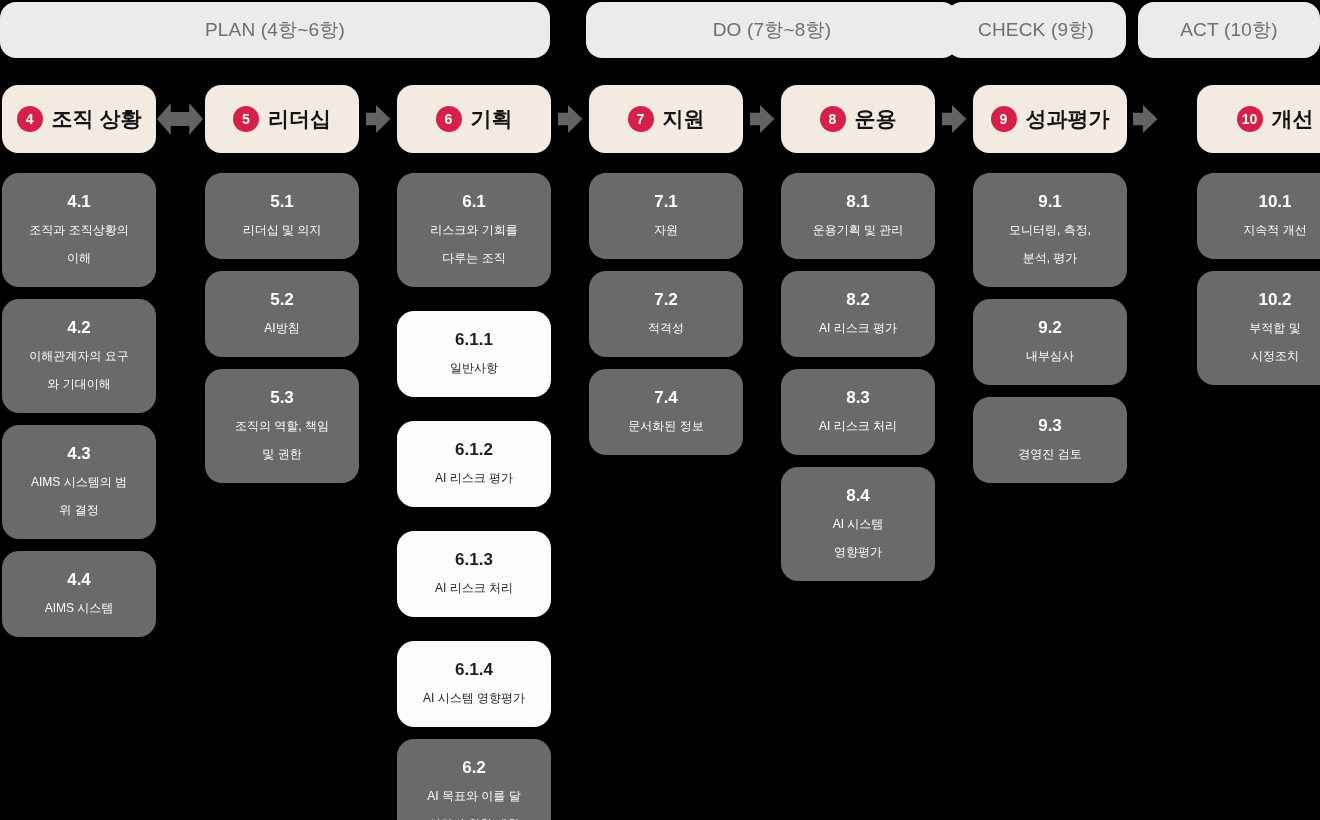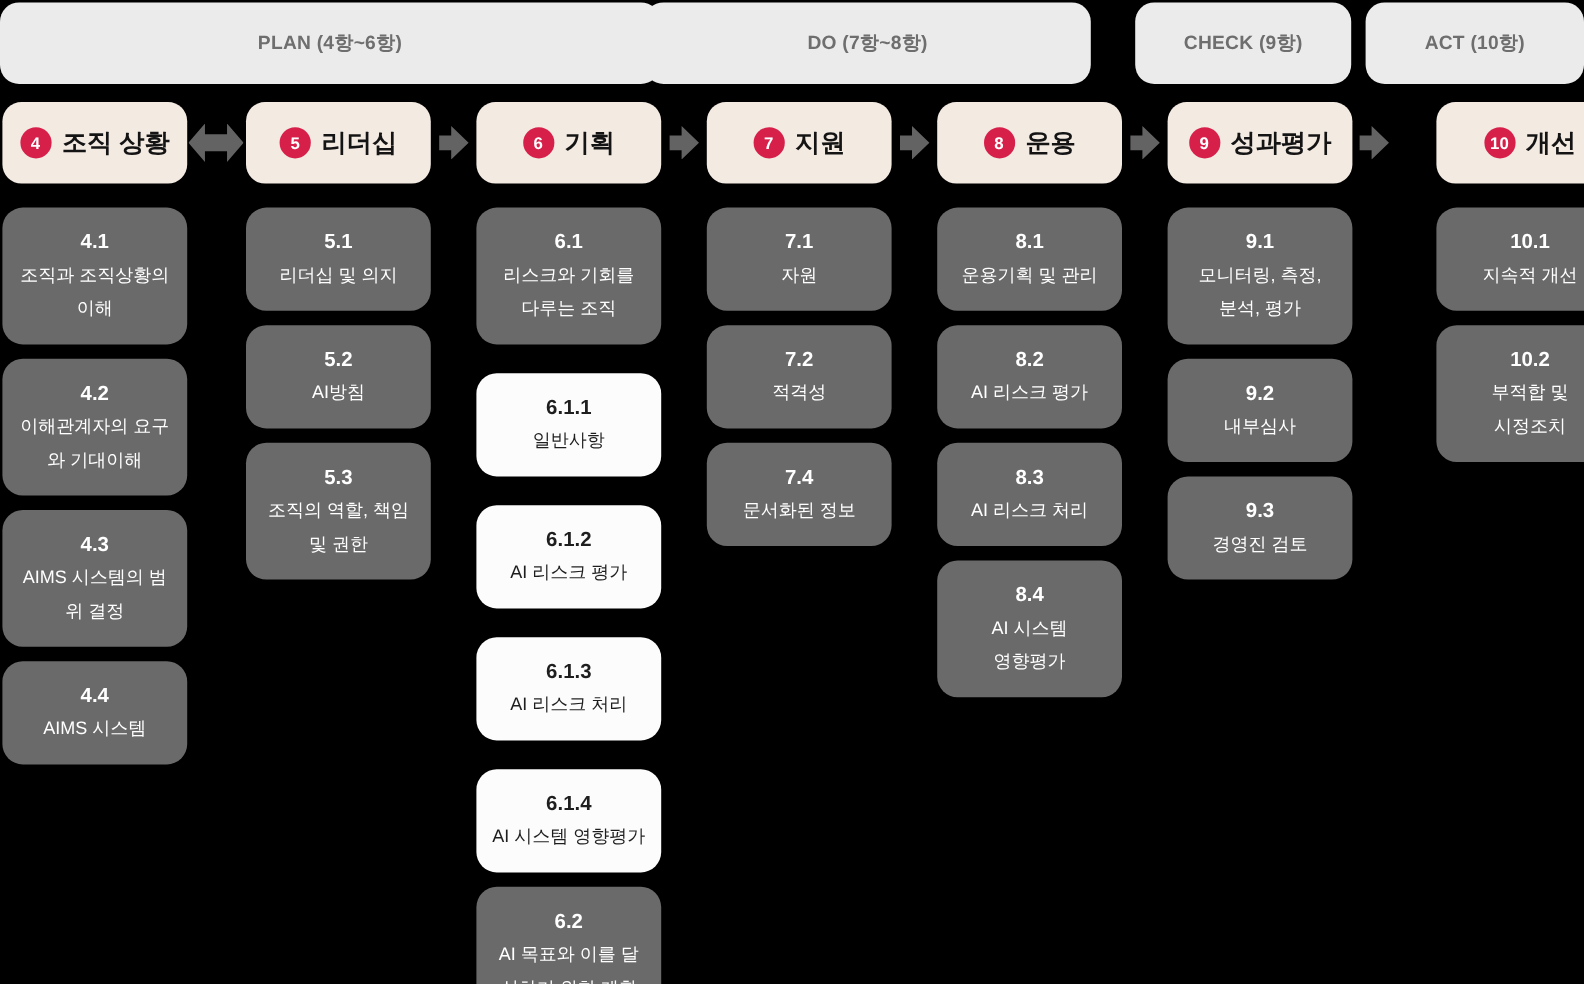--- a/index.html
+++ b/index.html
@@ -2,24 +2,24 @@
 <html><head>
 <meta charset="utf-8">
 <style>
   html,body{margin:0;padding:0;background:#000;}
   .canvas{
     position:relative;width:1320px;height:820px;overflow:hidden;
     background:var(--bg,#000);
     font-family:"Liberation Sans", sans-serif;
   }
   .phase-pill{
-    position:absolute;top:2px;height:68px;border-radius:16px;
+    position:absolute;top:2px;height:56px;border-radius:16px;
     background:var(--pillBg,#ebebeb);color:var(--pillText,#6e6e6e);
     display:flex;align-items:center;justify-content:center;
-    font-weight:bold;font-size:16px;letter-spacing:.2px;
+    font-weight:normal;font-size:19px;letter-spacing:.2px;
   }
   .column{position:absolute;top:85px;}
   .header-card{
     height:68px;border-radius:16px;
     background:var(--headerBg,#f3eae2);color:var(--headerText,#141414);
     display:flex;align-items:center;justify-content:center;gap:9px;
     font-weight:bold;font-size:21px;
   }
   .badge{
     width:26px;height:26px;border-radius:50%;flex:0 0 26px;
@@ -27,39 +27,39 @@
     display:flex;align-items:center;justify-content:center;
     font-size:14px;font-weight:bold;
   }
   .card{
     border-radius:17px;margin-top:12px;padding:15px 4px;text-align:center;
   }
   .card.first{margin-top:20px;}
   .card.gray{background:var(--grayBg,#6a6a6a);color:var(--grayText,#fff);}
   .card.white{background:var(--whiteBg,#fcfcfc);color:var(--whiteText,#1e1e1e);margin-top:24px;}
   .card-id{font-weight:bold;font-size:17px;line-height:28px;}
-  .card-line{font-size:15px;line-height:28px;white-space:nowrap;}
+  .card-line{font-size:12px;line-height:28px;white-space:nowrap;}
   .arrow{position:absolute;background:var(--arrow,#636363);}
   .arrow.single{
     width:25px;height:28px;top:105px;
     clip-path:polygon(0 28%,42% 28%,42% 0,100% 50%,42% 100%,42% 72%,0 72%);
   }
   .arrow.double{
     width:46px;height:32px;top:103px;
     clip-path:polygon(0 50%,30% 0,30% 28%,70% 28%,70% 0,100% 50%,70% 100%,70% 72%,30% 72%,30% 100%);
   }
 </style>
 </head>
 <body>
 
 <div class="canvas" id="canvas" style="--bg: #000000; --pillBg: #ebebeb; --pillText: #6e6e6e; --headerBg: #f3eae2; --headerText: #141414; --badge: #d6204a; --badgeText: #ffffff; --grayBg: #6a6a6a; --grayText: #ffffff; --whiteBg: #fcfcfc; --whiteText: #1e1e1e; --arrow: #636363;">
     <div class="phase-pill" style="left: 0px; width: 550px;">
       <span>PLAN (4항~6항)</span>
     </div>
-    <div class="phase-pill" style="left: 537px; width: 372px;">
+    <div class="phase-pill" style="left: 586px; width: 372px;">
       <span>DO (7항~8항)</span>
     </div>
     <div class="phase-pill" style="left: 946px; width: 180px; text-align: right;">
       <span>CHECK (9항)</span>
     </div>
     <div class="phase-pill" style="left: 1138px; width: 182px;">
       <span>ACT (10항)</span>
     </div>
     <div class="arrow double" style="left: 157px;"></div>
     <div class="arrow single" style="left: 365.5px;"></div>

